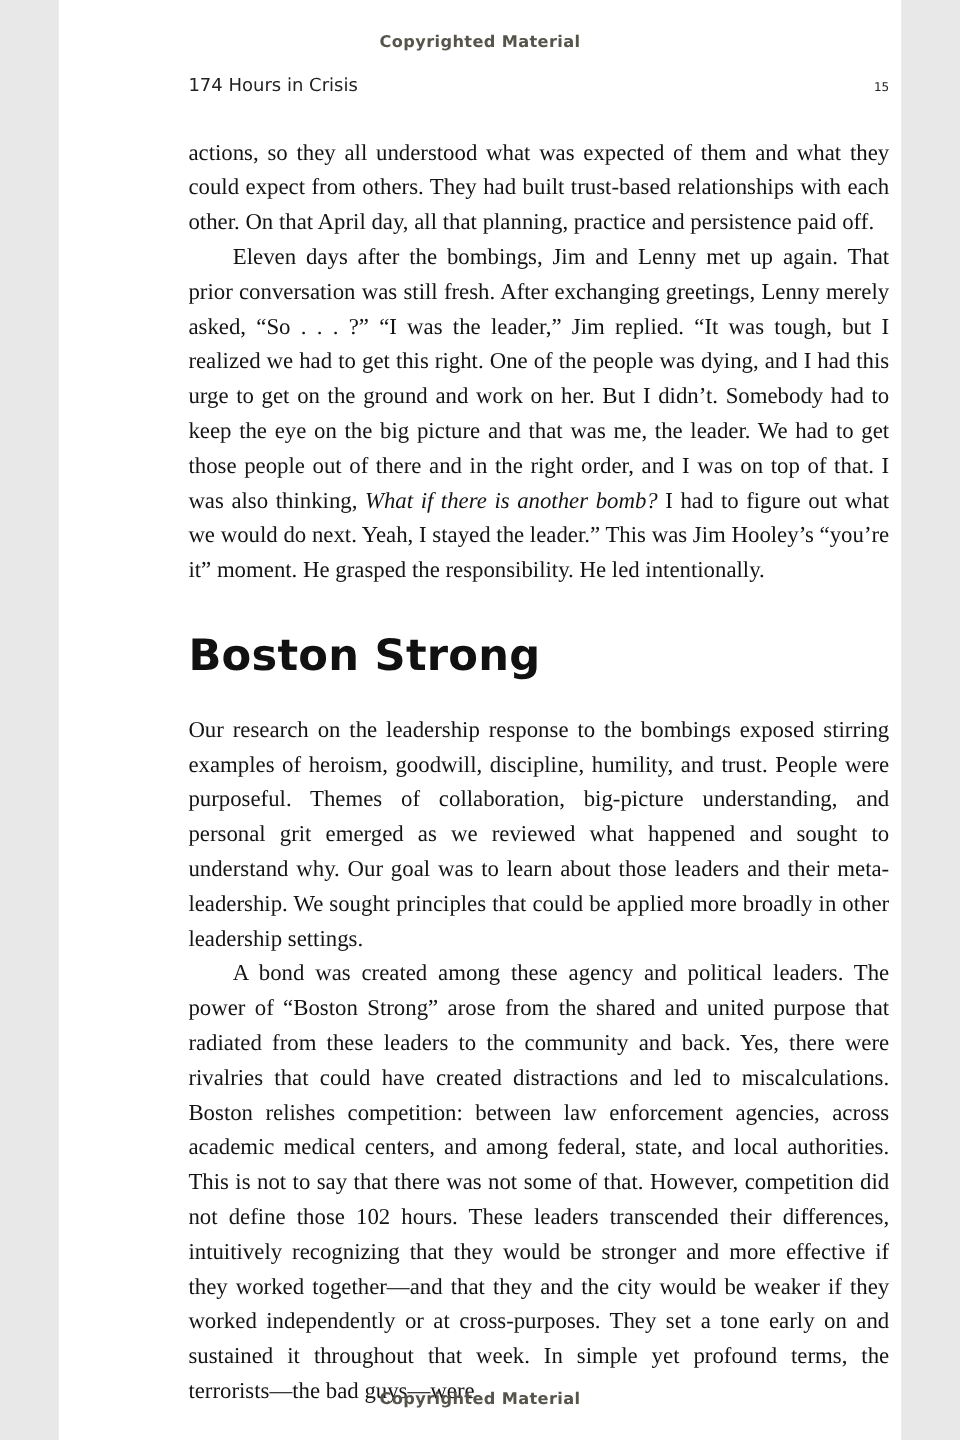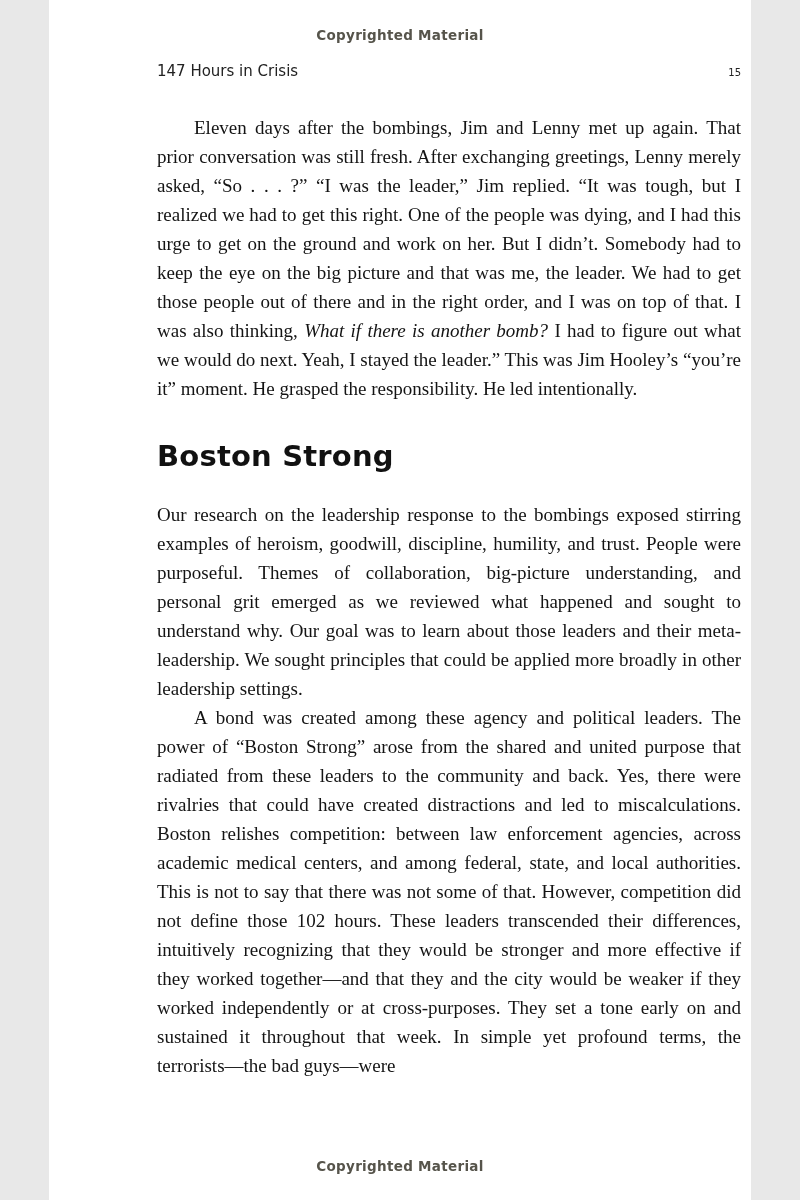--- a/index.html
+++ b/index.html
@@ -64,40 +64,41 @@
   .content p.indent {
     text-indent: 37px;
   }
   .content em {
     font-style: italic;
     margin-top: 32px;
   }
   .section-heading {
     font-family: "DejaVu Sans", "Liberation Sans", sans-serif;
     font-weight: bold;
-    font-size: 29px;
+    font-size: 36px;
     letter-spacing: 0.2px;
     color: #111111;
     margin: 36px 0 27px 0;
   }
 </style>
 </head>
 <body>
 
 <div class="page">
 
   <div class="copyright-notice copyright-top">Copyrighted Material</div>
 
   <div class="running-header">
-    <span class="header-title">147 Hours in Crisis</span>
+    <span class="header-title">174 Hours in Crisis</span>
     <span class="page-number">15</span>
   </div>
 
   <div class="content">
 
+    <p>actions, so they all understood what was expected of them and what they could expect from others. They had built trust-based relationships with each other. On that April day, all that planning, practice and persistence paid off.</p>
 
     <p class="indent"><span>Eleven days after the bombings, Jim and Lenny met up again. That prior conversation was still fresh. After exchanging greetings, Lenny merely asked, “So . . . ?” “I was the leader,” Jim replied. “It was tough, but I realized we had to get this right. One of the people was dying, and I had this urge to get on the ground and work on her. But I didn’t. Somebody had to keep the eye on the big picture and that was me, the leader. We had to get those people out of there and in the right order, and I was on top of that. I was also thinking, </span><em>What if there is another bomb?</em><span> I had to figure out what we would do next. Yeah, I stayed the leader.” This was Jim Hooley’s “you’re it” moment. He grasped the responsibility. He led intentionally.</span></p>
 
     <h1 class="section-heading">Boston Strong</h1>
 
     <p>Our research on the leadership response to the bombings exposed stirring examples of heroism, goodwill, discipline, humility, and trust. People were purposeful. Themes of collaboration, big-picture understanding, and personal grit emerged as we reviewed what happened and sought to understand why. Our goal was to learn about those leaders and their meta-leadership. We sought principles that could be applied more broadly in other leadership settings.</p>
 
     <p class="indent">A bond was created among these agency and political leaders. The power of “Boston Strong” arose from the shared and united purpose that radiated from these leaders to the community and back. Yes, there were rivalries that could have created distractions and led to miscalculations. Boston relishes competition: between law enforcement agencies, across academic medical centers, and among federal, state, and local authorities. This is not to say that there was not some of that. However, competition did not define those 102 hours. These leaders transcended their differences, intuitively recognizing that they would be stronger and more effective if they worked together—and that they and the city would be weaker if they worked independently or at cross-purposes. They set a tone early on and sustained it throughout that week. In simple yet profound terms, the terrorists—the bad guys—were</p>
 
   </div>

